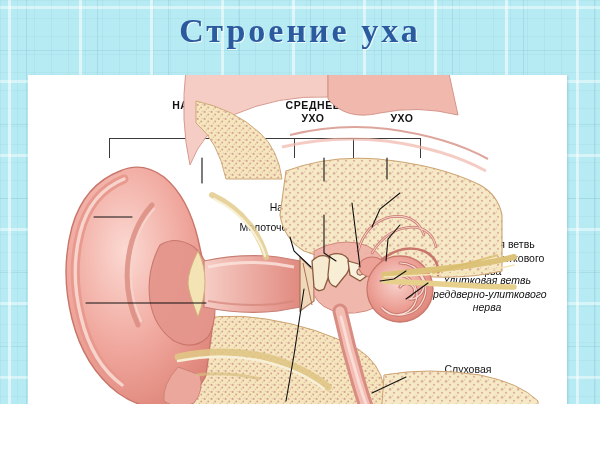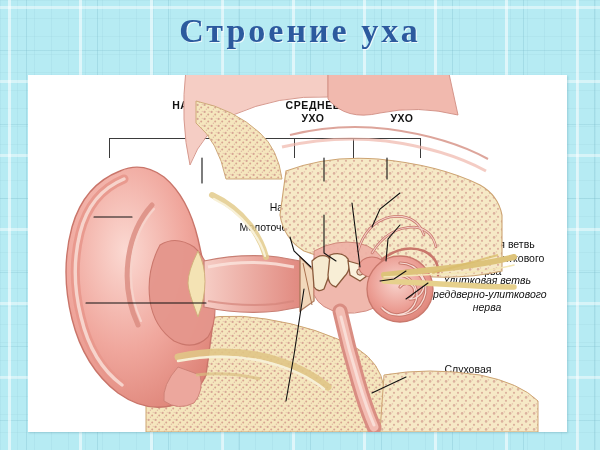--- a/index.html
+++ b/index.html
@@ -9,21 +9,21 @@
   body {
     width: 600px;
     height: 450px;
     overflow: hidden;
     font-family: "Liberation Sans", sans-serif;
   }
 
   #slide {
     position: relative;
     width: 600px;
-    height: 450px;
+    height: 404px;
     background: #b5eaf2;
     overflow: hidden;
   }
 
   
   #grid-bg {
     position: absolute;
     inset: 0;
     background-color: #b6ebf3;
     background-image:

